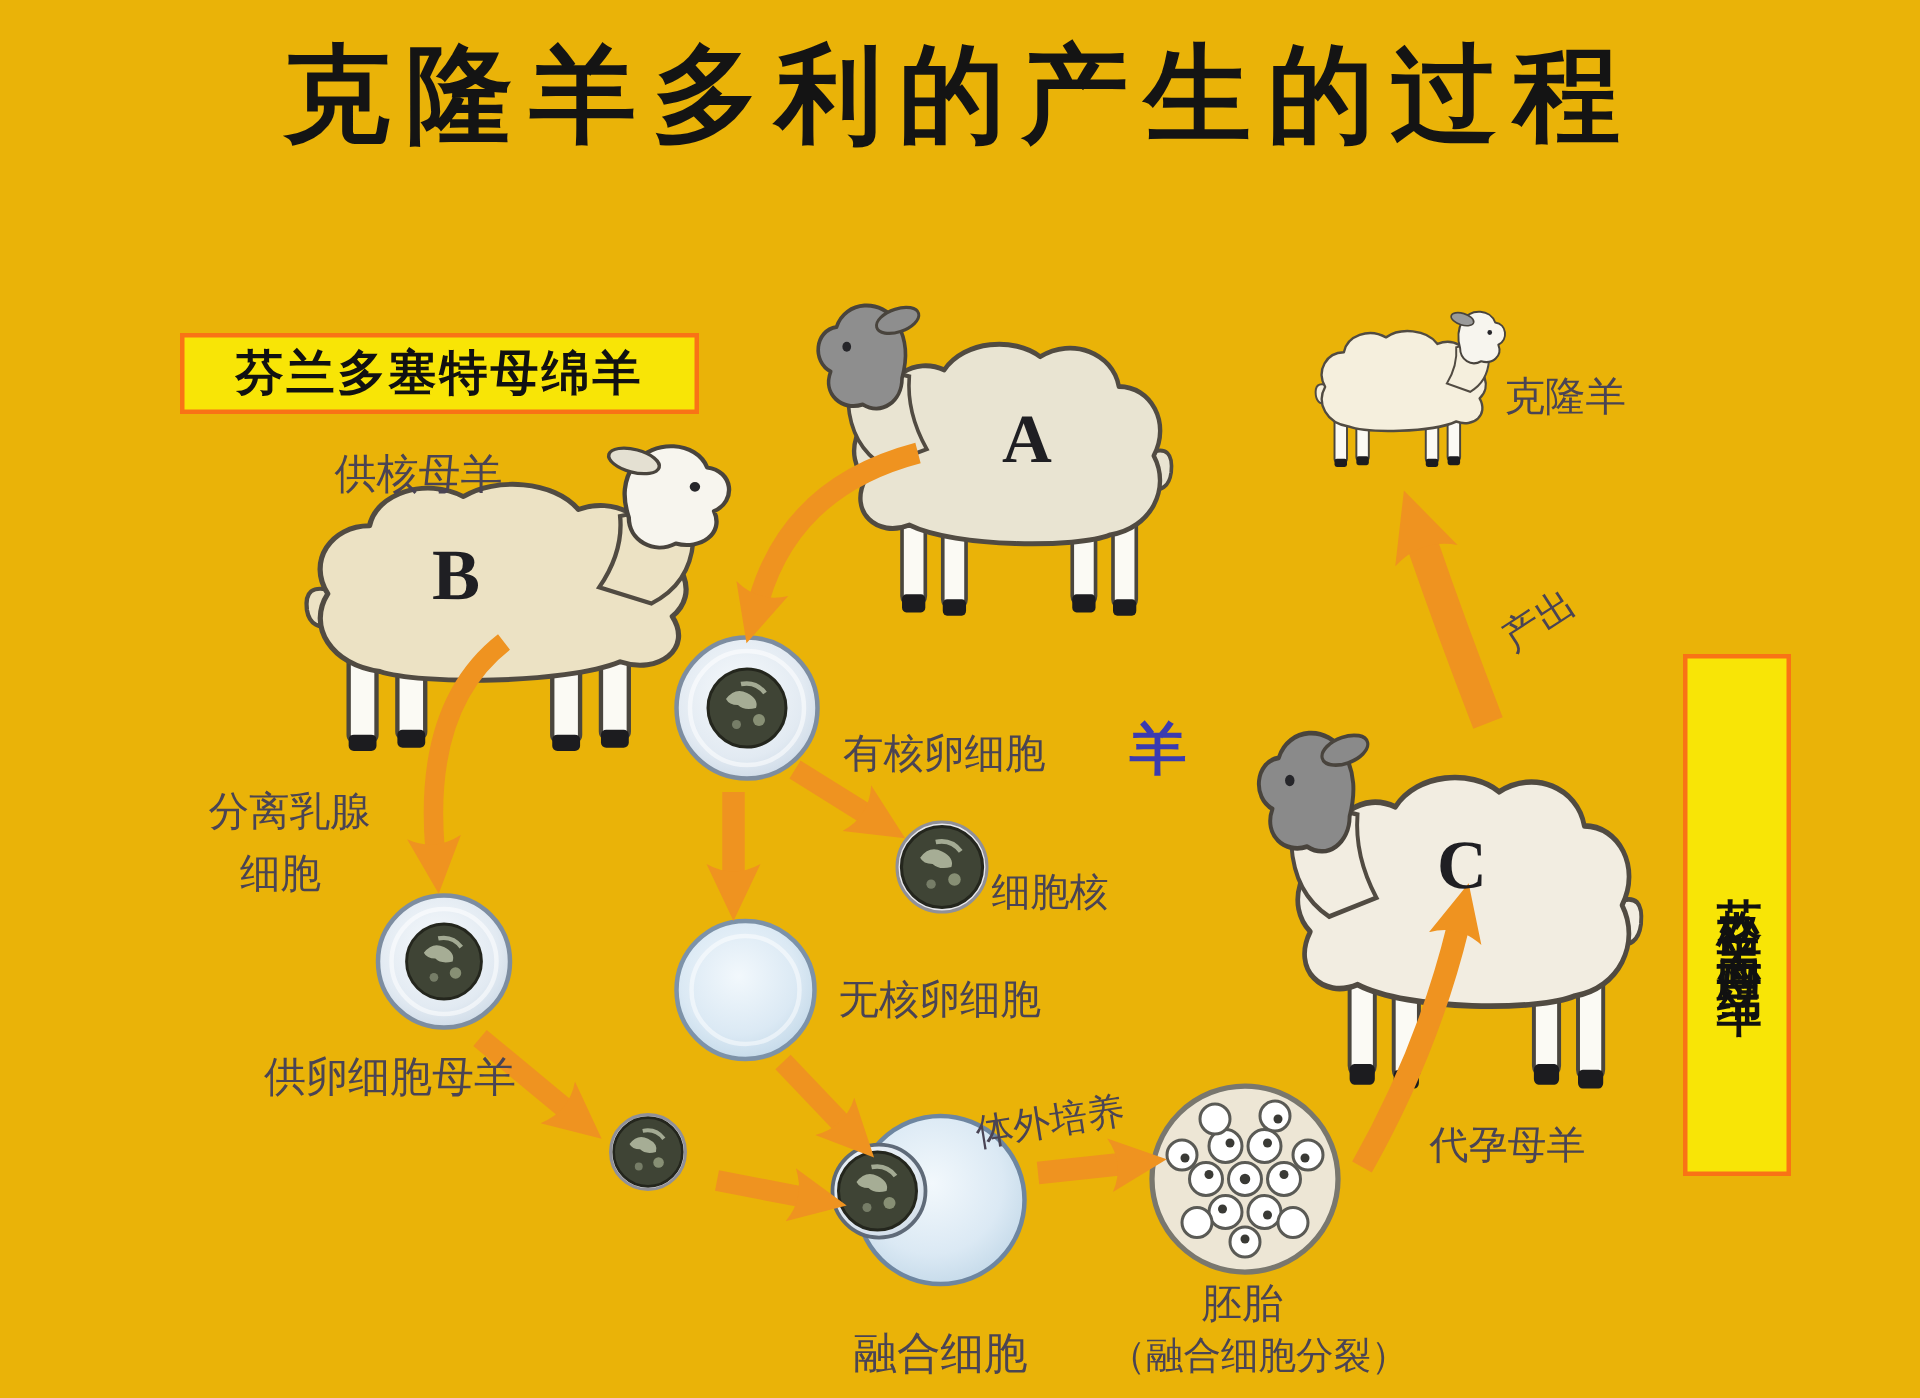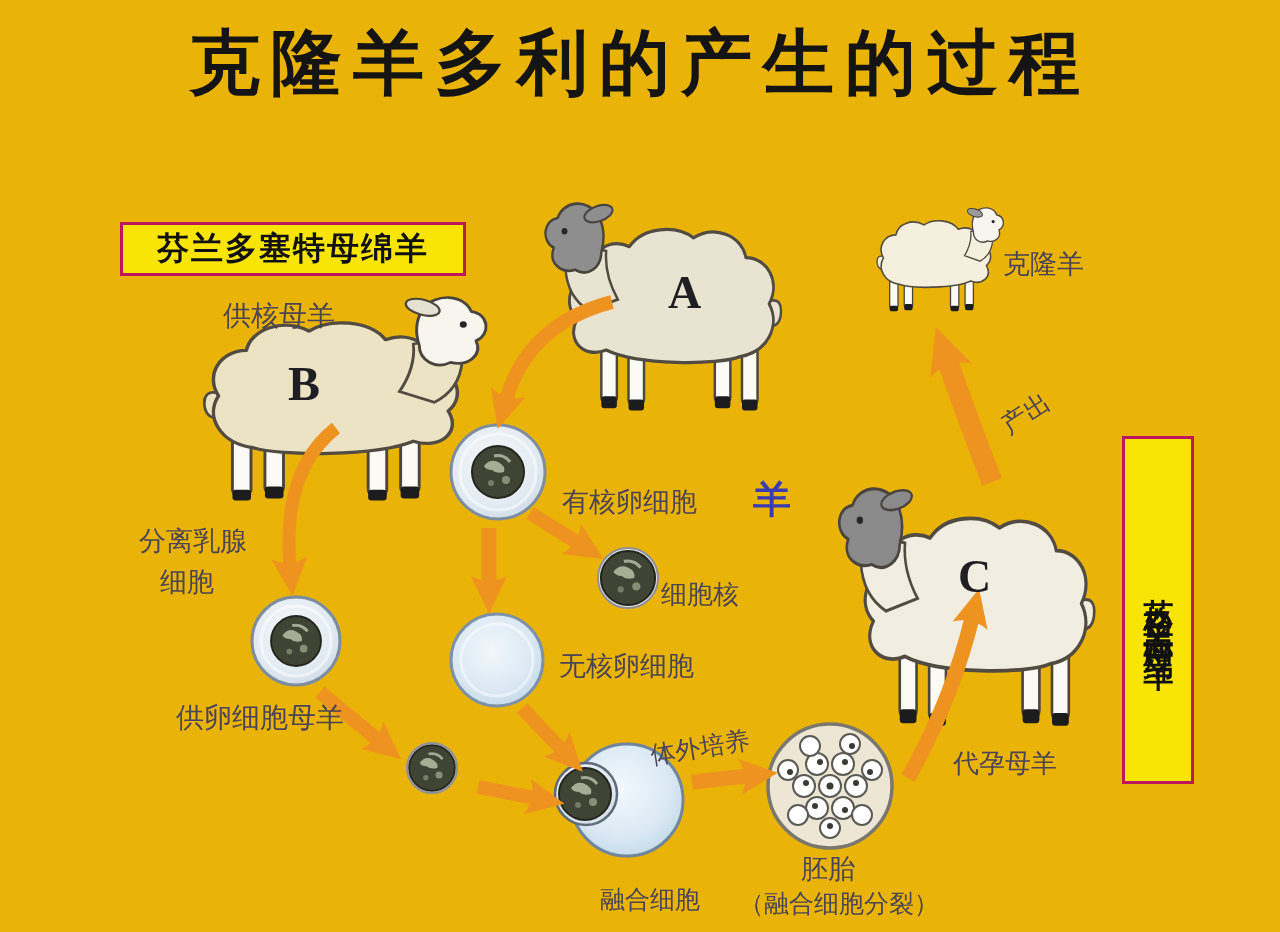--- a/index.html
+++ b/index.html
@@ -12,21 +12,21 @@
   .title{
     position:absolute;top:16px;left:0;width:100%;text-align:center;
     font-size:71px;font-weight:700;letter-spacing:11px;color:#141414;
     font-family:"Liberation Serif","DejaVu Serif",serif;white-space:nowrap;
   }
   .lbl{
     position:absolute;color:#4a4454;white-space:nowrap;
     font-family:"Liberation Serif","DejaVu Serif",serif;
   }
   .yellow{
-    position:absolute;background:#f8e506;border:3px solid #be185d;
+    position:absolute;background:#f8e506;border:3px solid #f97316;
     color:#111;font-family:"Liberation Sans","DejaVu Sans",sans-serif;
     font-weight:700;display:flex;align-items:center;justify-content:center;
     letter-spacing:2px;box-sizing:border-box;white-space:nowrap;
   }
   .vert{
     writing-mode:vertical-rl;text-orientation:upright;letter-spacing:9px;
   }
   .letter{
     position:absolute;font-family:"Liberation Serif","DejaVu Serif",serif;
     font-weight:600;color:#1f1f23;
@@ -195,21 +195,21 @@
 
   <div class="lbl" style="left:661px;top:577px;font-size:26px;">细胞核</div>
 
   <div class="lbl" style="left:559px;top:648px;font-size:27px;">无核卵细胞</div>
 
   <div class="lbl" style="left:139px;top:523px;font-size:27px;">分离乳腺</div>
   <div class="lbl" style="left:160px;top:564px;font-size:27px;">细胞</div>
 
   <div class="lbl" style="left:176px;top:699px;font-size:28px;">供卵细胞母羊</div>
 
-  <div class="lbl" style="left:600px;top:883px;font-size:25px;">融合细胞</div>
+  <div class="lbl" style="left:569px;top:883px;font-size:29px;">融合细胞</div>
 
   <div class="lbl" style="left:650px;top:731px;font-size:25px;transform:rotate(-9deg);">体外培养</div>
 
   <div class="lbl" style="left:801px;top:851px;font-size:27px;">胚胎</div>
   <div class="lbl" style="left:739px;top:887px;font-size:25px;">（融合细胞分裂）</div>
 
   <div class="lbl" style="left:953px;top:714px;font-size:26px;margin-top:32px;">代孕母羊</div>
 
   <div class="lbl" style="left:1000px;top:396px;font-size:26px;transform:rotate(-33deg);">产出</div>
 

